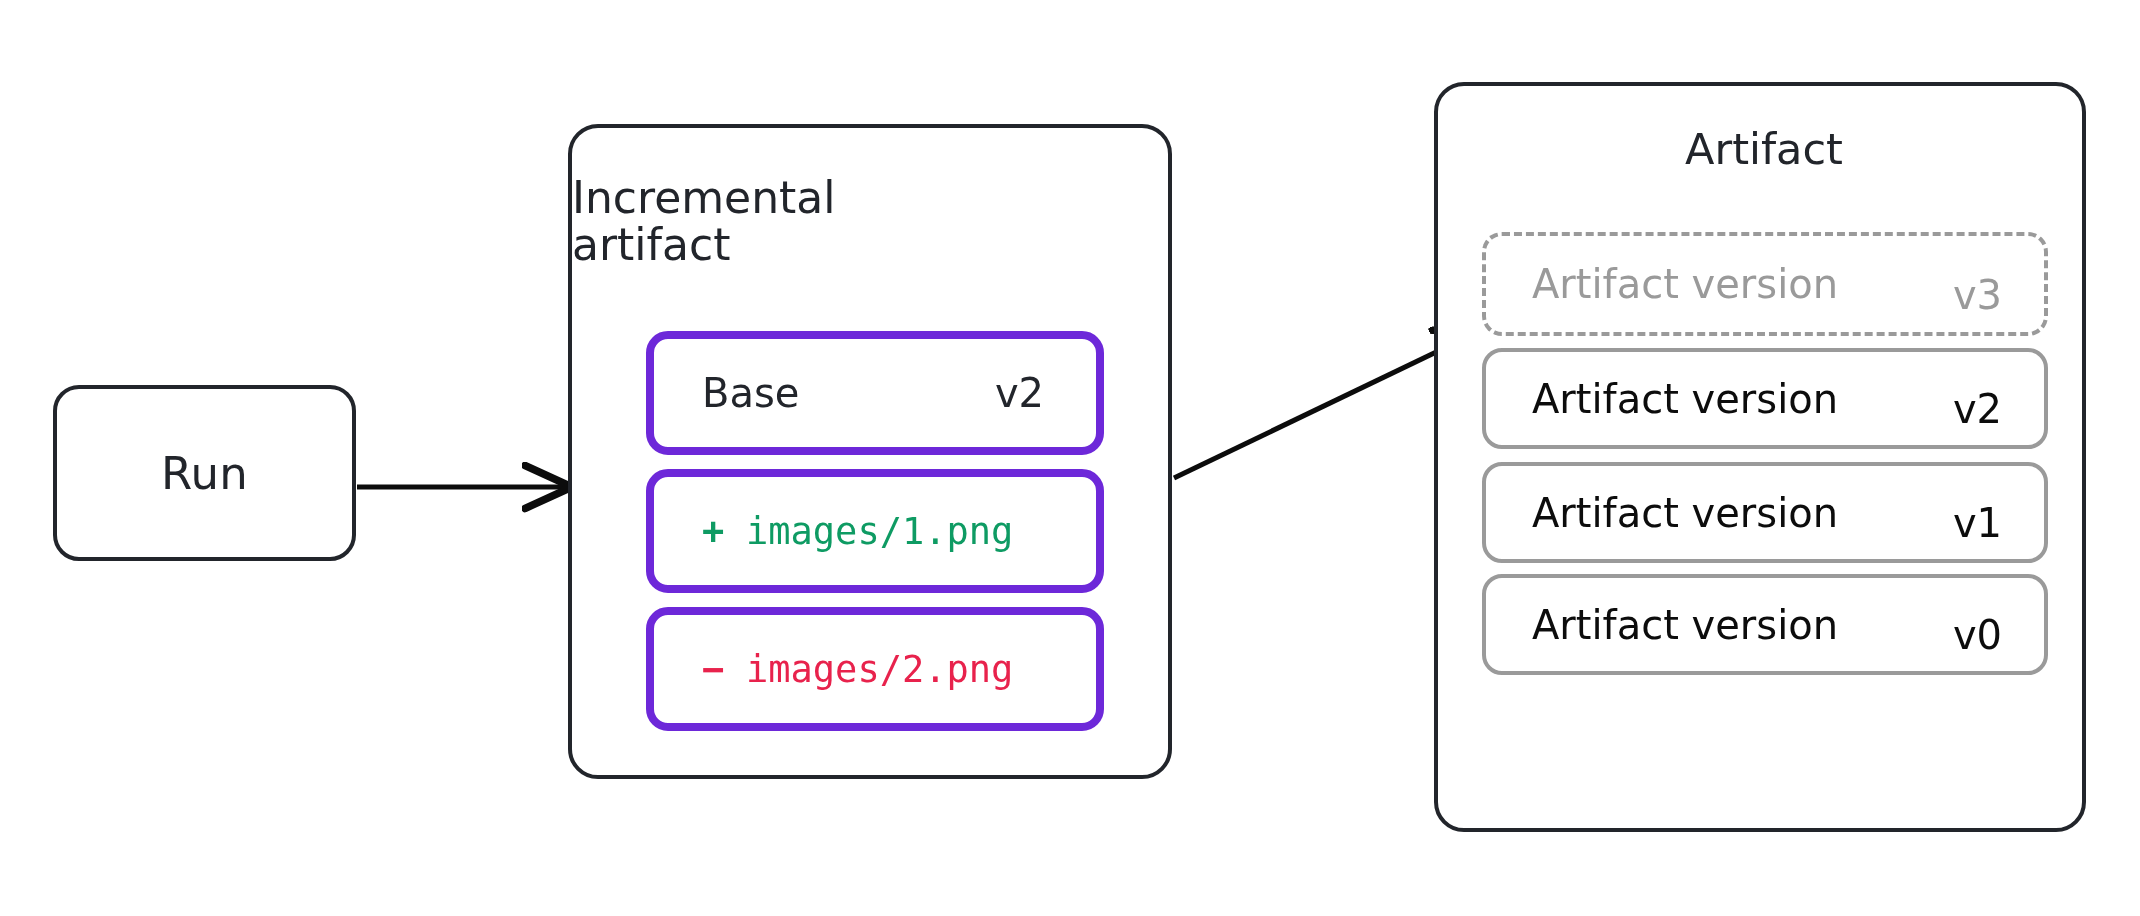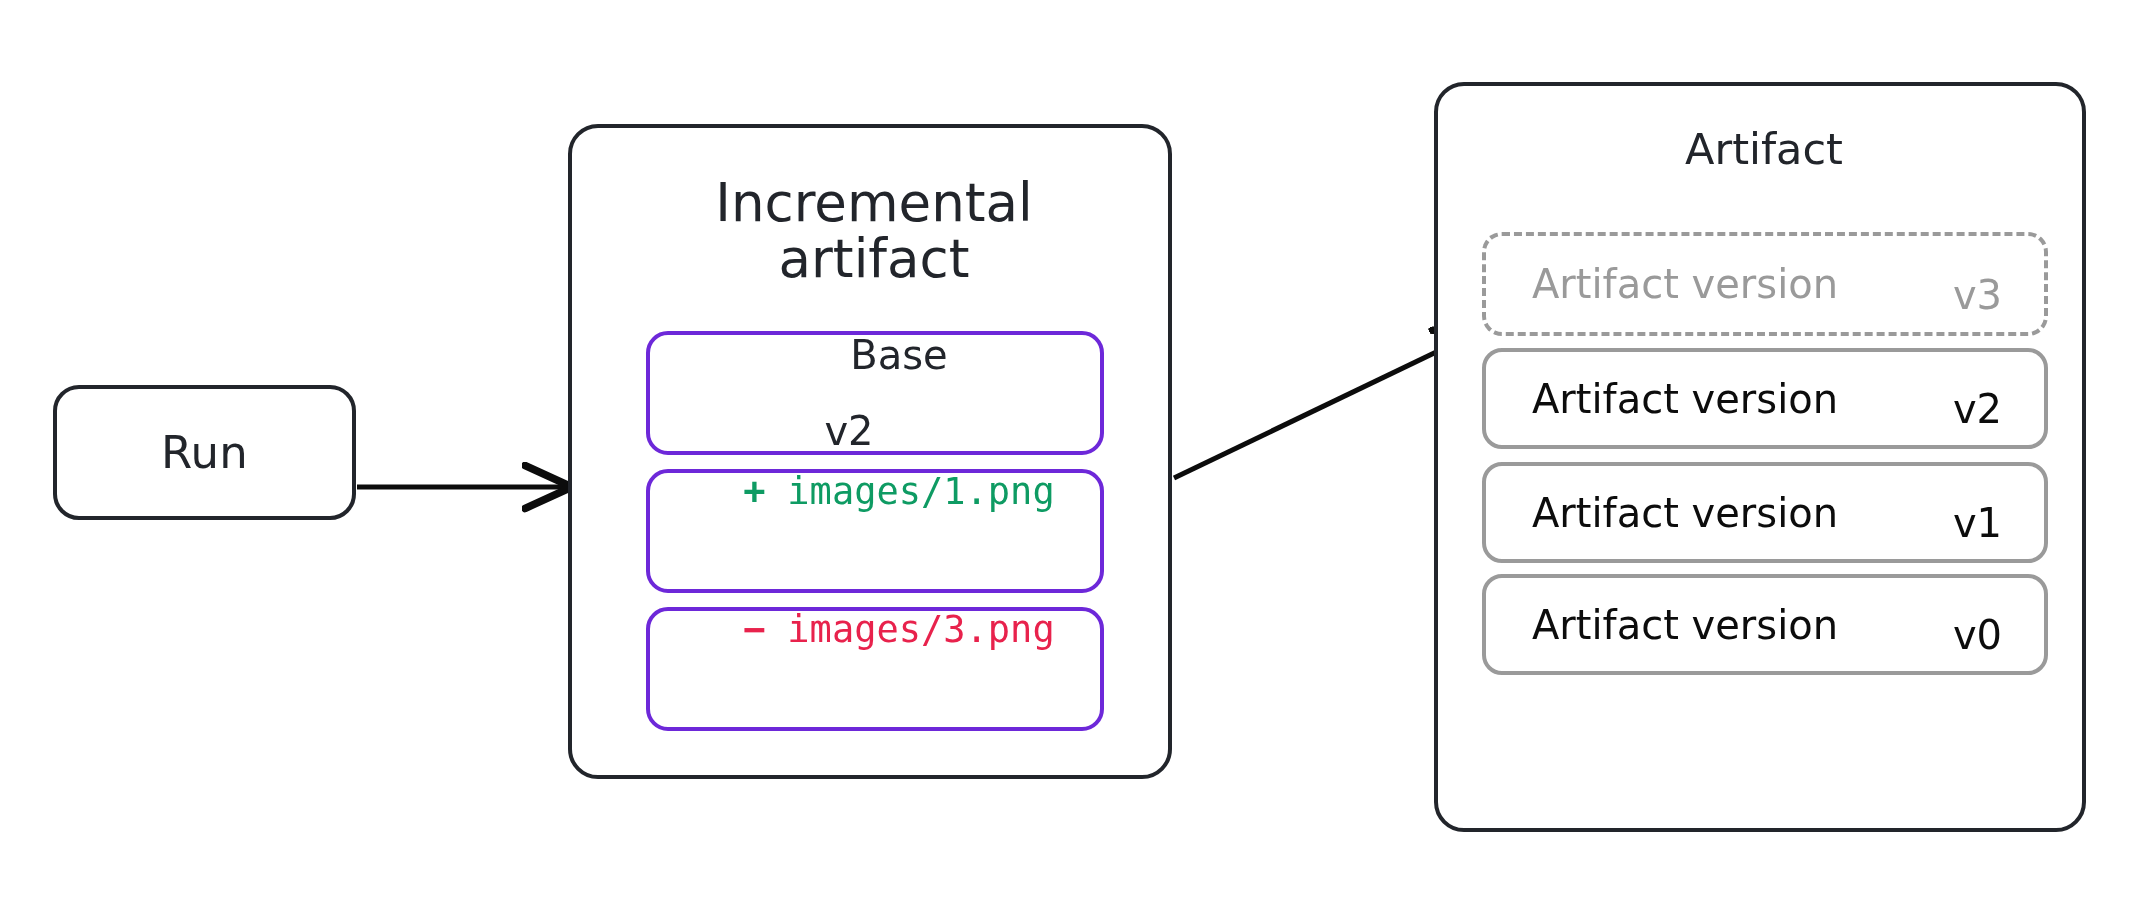--- a/index.html
+++ b/index.html
@@ -19,21 +19,21 @@
     height: 916px;
     background: #ffffff;
   }
 
   
   .run-node {
     position: absolute;
     left: 53px;
     top: 385px;
     width: 303px;
-    height: 135px;
+    height: 176px;
     box-sizing: border-box;
     border: 4px solid #22252b;
     border-radius: 26px;
     background: #ffffff;
     display: flex;
     align-items: center;
     justify-content: center;
   }
   .run-label {
     font-size: 45px;
@@ -52,38 +52,37 @@
     box-sizing: border-box;
     border: 4px solid #22252b;
     border-radius: 30px;
     background: #ffffff;
   }
   .inc-title {
     position: absolute;
     left: 0;
     top: 47px;
     width: 604px;
-    text-align: center;
-    font-size: 53px;
+    text-align: left;
+    font-size: 44px;
     line-height: 1.06;
     color: #22252b;
     white-space: pre-line;
   }
   .inc-row {
     position: absolute;
     left: 74px;
     width: 458px;
     height: 124px;
     box-sizing: border-box;
-    border: 4px solid #6d28d9;
+    border: 8px solid #6d28d9;
     border-radius: 22px;
     background: #ffffff;
     display: flex;
     align-items: center;
-    flex-direction: column;
   }
   .inc-row-base  { top: 203px; }
   .inc-row-add   { top: 341px; }
   .inc-row-del   { top: 479px; }
 
   .inc-row .row-left {
     flex: 1 1 auto;
     padding-left: 48px;
     font-size: 40px;
     color: #22252b;
@@ -221,21 +220,21 @@
     <div class="inc-row diff-row diff-add inc-row-add">
       <span class="row-left">
         <span class="diff-sign">+</span>
         <span>images/1.png</span>
       </span>
     </div>
 
     <div class="inc-row diff-row diff-del inc-row-del">
       <span class="row-left">
         <span class="diff-sign">−</span>
-        <span>images/3.png</span>
+        <span>images/2.png</span>
       </span>
     </div>
   </div>
 
   <div class="art-panel">
     <div class="art-title">Artifact</div>
 
     <div class="art-row pending art-row-v3">
       <span class="row-left">Artifact version</span>
       <span class="row-right">v3</span>

